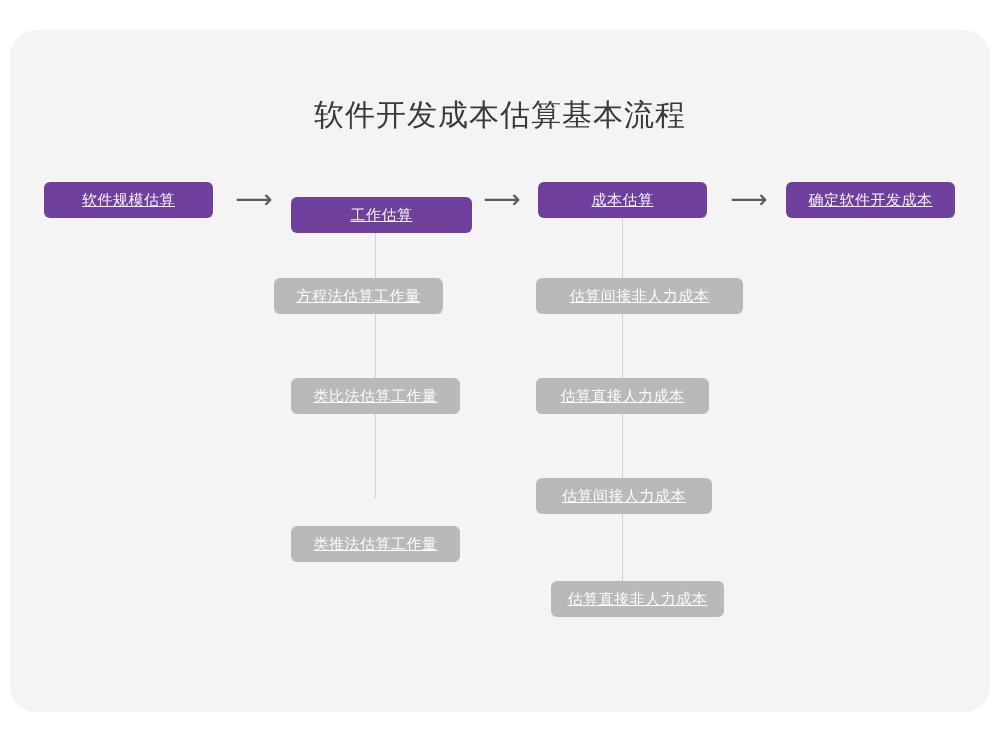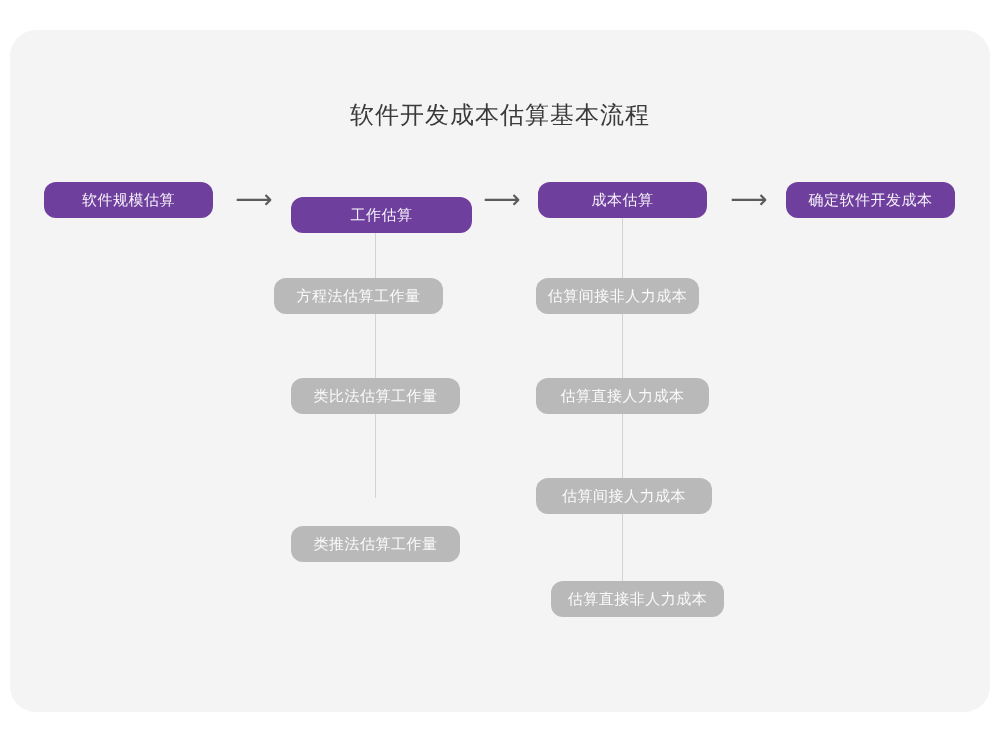--- a/index.html
+++ b/index.html
@@ -35,21 +35,21 @@
     height: 750px;
   }
 
   
   .diagram-title {
     position: absolute;
     left: 0;
     top: 95px;
     width: 1000px;
     text-align: center;
-    font-size: 24px;
+    font-size: 30px;
     line-height: 40px;
     letter-spacing: 1px;
     color: #3a3a3a;
     white-space: nowrap;
   }
 
   
   .connector {
     position: absolute;
     width: 1px;
@@ -58,23 +58,24 @@
 
   
   .node {
     position: absolute;
     box-sizing: border-box;
     height: 36px;
     line-height: 36px;
     text-align: center;
     font-size: 15px;
     letter-spacing: 0.5px;
-    border-radius: 12px;
+    border-radius: 6px;
     white-space: nowrap;
     overflow: hidden;
+    text-decoration: underline;
   }
   .node.primary {
     background: #6f3f9e;
     color: #f6f2fa;
   }
   .node.secondary {
     background: #b9b9b9;
     color: #fbfbfb;
   }
 
@@ -130,21 +131,21 @@
     </div>
 
     <div class="node secondary" style="left:291px; top:378px; width:169px;">
       <span>类比法估算工作量</span>
     </div>
 
     <div class="node secondary" style="left:291px; top:478px; width:169px;margin-top:48px;">
       <span>类推法估算工作量</span>
     </div>
 
-    <div class="node secondary" style="left:536px; top:278px; width:163px;">
+    <div class="node secondary" style="left:536px; top:278px; width:207px;">
       <span>估算间接非人力成本</span>
     </div>
 
     <div class="node secondary" style="left:536px; top:378px; width:173px;">
       <span>估算直接人力成本</span>
     </div>
 
     <div class="node secondary" style="left:536px; top:478px; width:176px;">
       <span>估算间接人力成本</span>
     </div>

